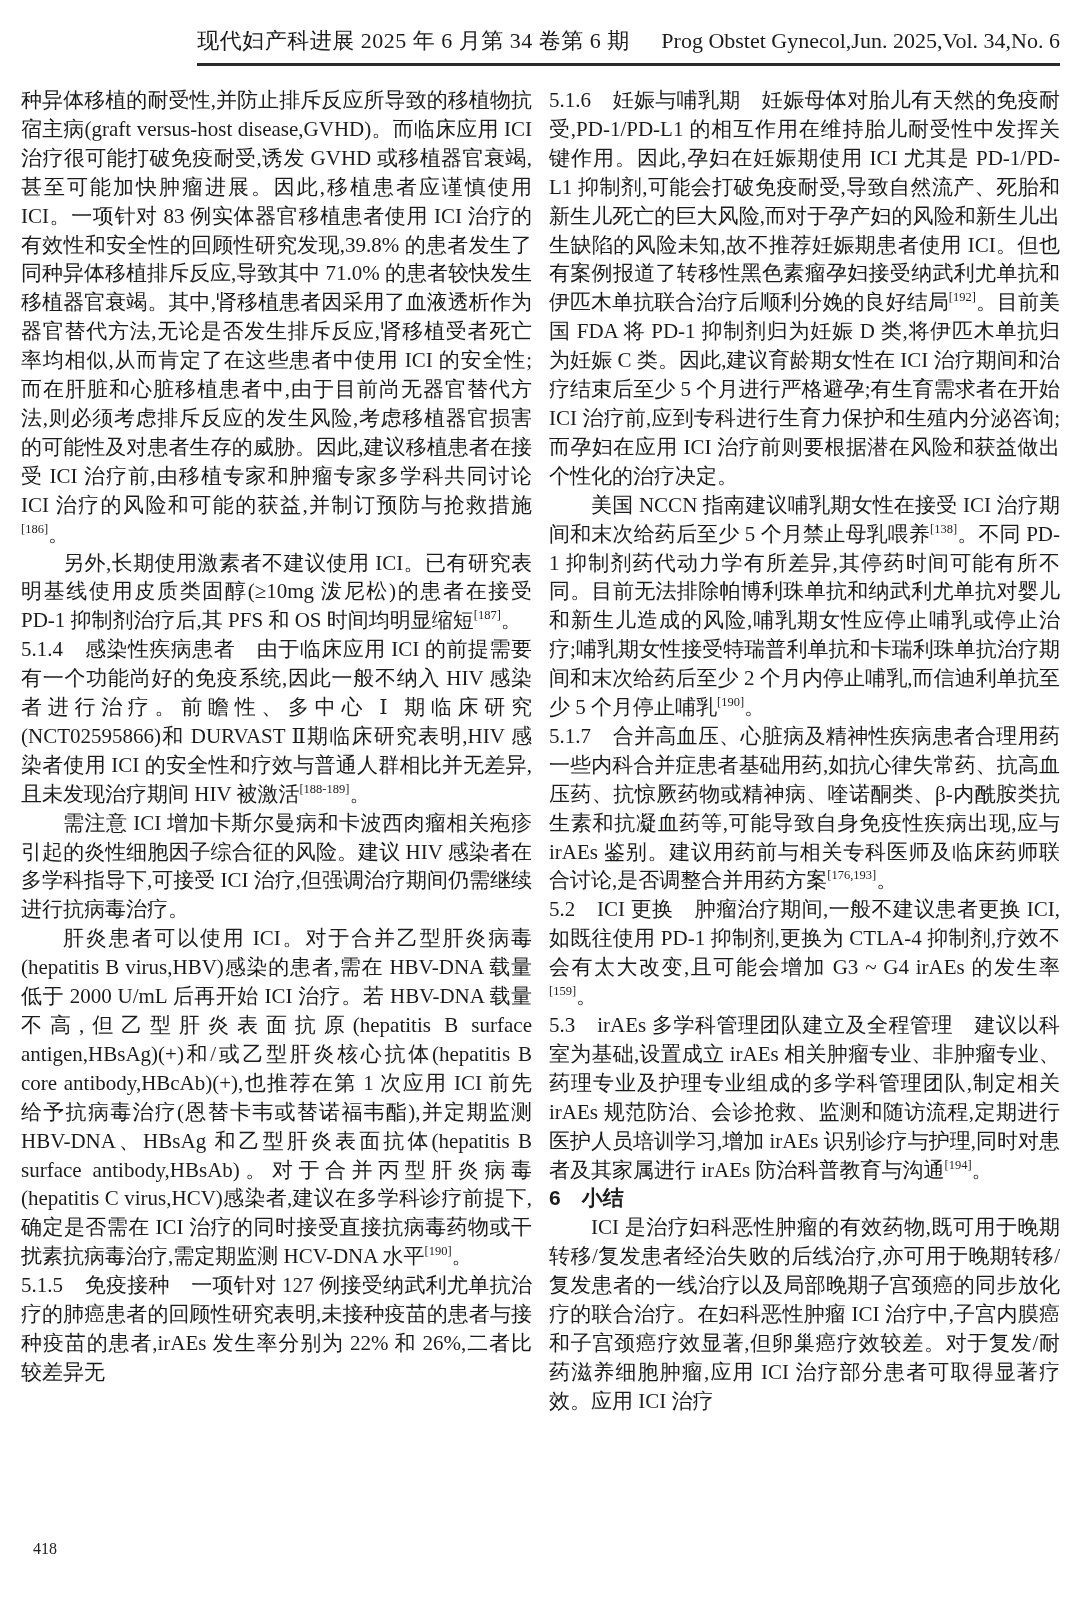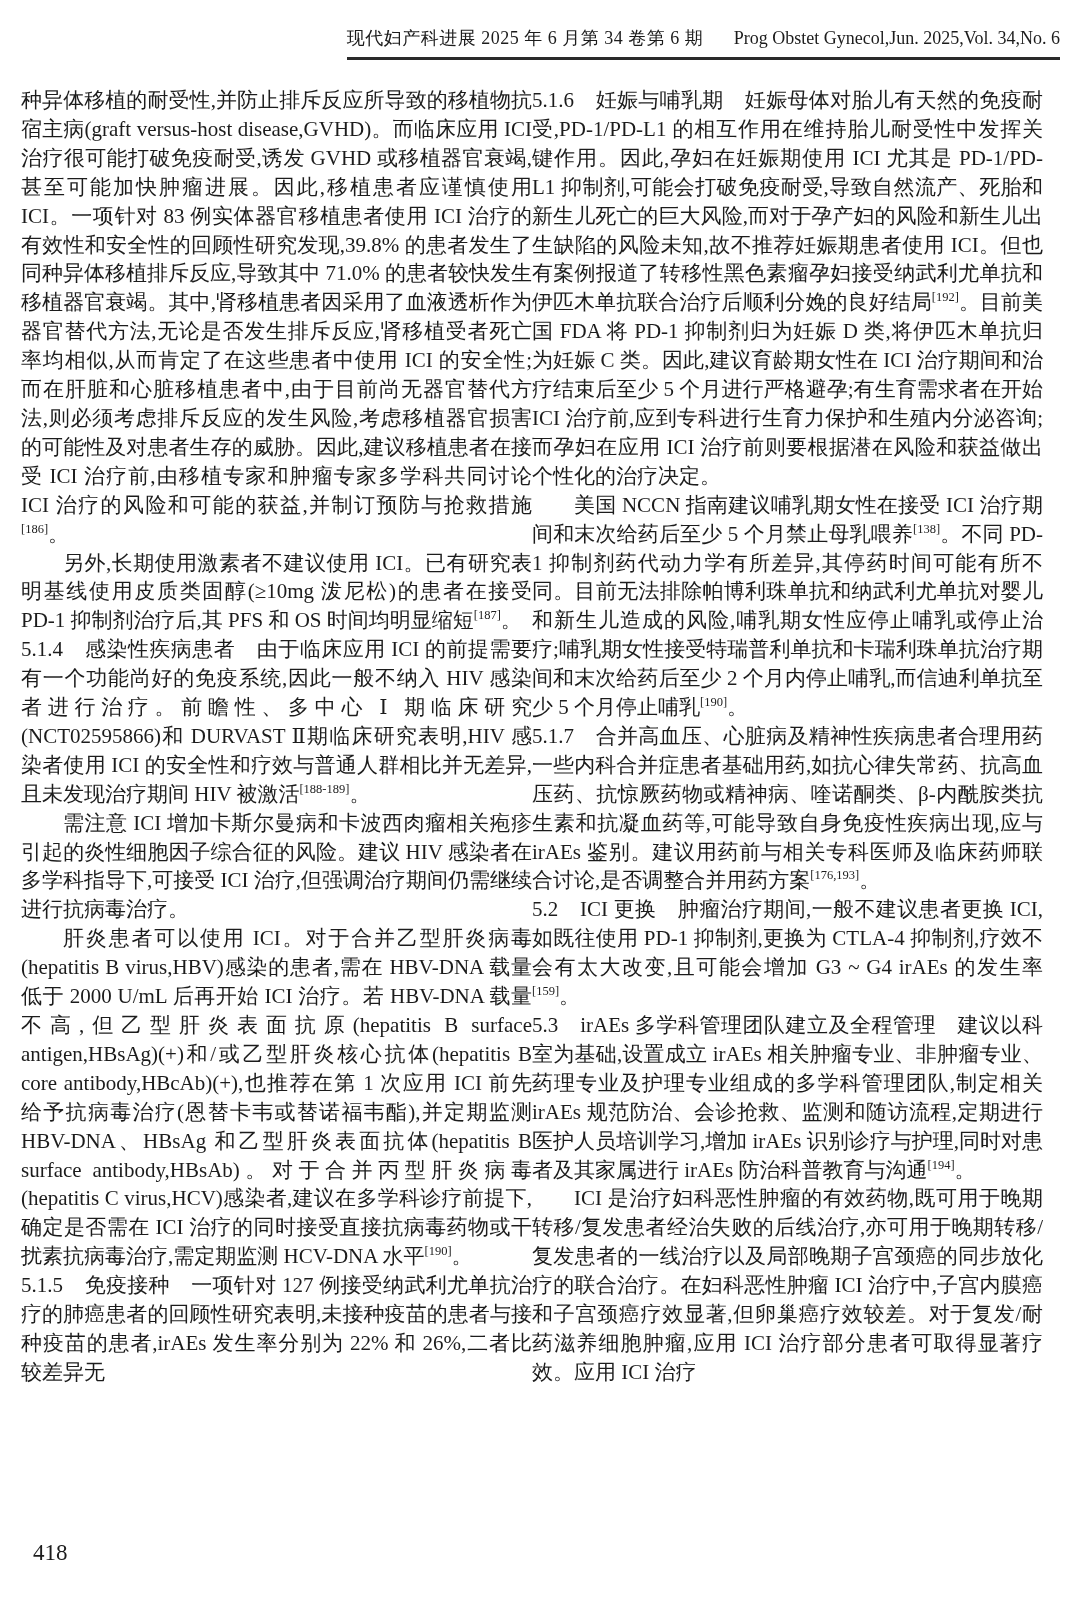--- a/index.html
+++ b/index.html
@@ -19,31 +19,32 @@
   
   .running-head {
     position: absolute;
     top: 26px; right: 20px;
     text-align: right;
   }
   .running-head-inner {
     display: inline-block;
     padding-bottom: 7px;
     border-bottom: 3px solid #2a2a2a;
-    font-size: 18px;
+    font-size: 22px;
     white-space: nowrap;
   }
   .running-head .cn { letter-spacing: 0.5px; }
   .running-head .en { margin-left: 26px; }
   
   .columns {
     position: absolute;
     top: 86px; left: 21px;
     width: 1040px;
     display: flex;
+    gap: 17px;
   }
   .col { width: 511px; }
   .col p {
     margin: 0;
     font-size: 21px;
     line-height: 28.9px;
     text-align: justify;
     text-justify: inter-ideograph;
   }
   .col p.indent { text-indent: 2em; }
@@ -54,21 +55,21 @@
   }
   sup.ref {
     font-size: 12.5px;
     line-height: 0;
     vertical-align: super;
     letter-spacing: 0;
   }
   .page-number {
     position: absolute;
     left: 33px; top: 1540px;
-    font-size: 23px;
+    font-size: 16px;
   }
 </style>
 </head>
 <body>
 
 <div class="page">
 
   <div class="running-head">
     <div class="running-head-inner">
       <span class="cn">现代妇产科进展 2025 年 6 月第 34 卷第 6 期</span>
@@ -84,19 +85,20 @@
         <p class="body indent">需注意 ICI 增加卡斯尔曼病和卡波西肉瘤相关疱疹引起的炎性细胞因子综合征的风险。建议 HIV 感染者在多学科指导下,可接受 ICI 治疗,但强调治疗期间仍需继续进行抗病毒治疗。</p>
         <p class="body indent">肝炎患者可以使用 ICI。对于合并乙型肝炎病毒(hepatitis B virus,HBV)感染的患者,需在 HBV-DNA 载量低于 2000 U/mL 后再开始 ICI 治疗。若 HBV-DNA 载量不高,但乙型肝炎表面抗原(hepatitis B surface antigen,HBsAg)(+)和/或乙型肝炎核心抗体(hepatitis B core antibody,HBcAb)(+),也推荐在第 1 次应用 ICI 前先给予抗病毒治疗(恩替卡韦或替诺福韦酯),并定期监测 HBV-DNA、HBsAg 和乙型肝炎表面抗体(hepatitis B surface antibody,HBsAb)。对于合并丙型肝炎病毒(hepatitis C virus,HCV)感染者,建议在多学科诊疗前提下,确定是否需在 ICI 治疗的同时接受直接抗病毒药物或干扰素抗病毒治疗,需定期监测 HCV-DNA 水平<sup class="ref">[190]</sup>。</p>
         <p class="body">5.1.5　免疫接种　一项针对 127 例接受纳武利尤单抗治疗的肺癌患者的回顾性研究表明,未接种疫苗的患者与接种疫苗的患者,irAEs 发生率分别为 22% 和 26%,二者比较差异无</p>
       </div>
     <div class="col" id="col-right">
         <p class="body">5.1.6　妊娠与哺乳期　妊娠母体对胎儿有天然的免疫耐受,PD-1/PD-L1 的相互作用在维持胎儿耐受性中发挥关键作用。因此,孕妇在妊娠期使用 ICI 尤其是 PD-1/PD-L1 抑制剂,可能会打破免疫耐受,导致自然流产、死胎和新生儿死亡的巨大风险,而对于孕产妇的风险和新生儿出生缺陷的风险未知,故不推荐妊娠期患者使用 ICI。但也有案例报道了转移性黑色素瘤孕妇接受纳武利尤单抗和伊匹木单抗联合治疗后顺利分娩的良好结局<sup class="ref">[192]</sup>。目前美国 FDA 将 PD-1 抑制剂归为妊娠 D 类,将伊匹木单抗归为妊娠 C 类。因此,建议育龄期女性在 ICI 治疗期间和治疗结束后至少 5 个月进行严格避孕;有生育需求者在开始 ICI 治疗前,应到专科进行生育力保护和生殖内分泌咨询;而孕妇在应用 ICI 治疗前则要根据潜在风险和获益做出个性化的治疗决定。</p>
         <p class="body indent">美国 NCCN 指南建议哺乳期女性在接受 ICI 治疗期间和末次给药后至少 5 个月禁止母乳喂养<sup class="ref">[138]</sup>。不同 PD-1 抑制剂药代动力学有所差异,其停药时间可能有所不同。目前无法排除帕博利珠单抗和纳武利尤单抗对婴儿和新生儿造成的风险,哺乳期女性应停止哺乳或停止治疗;哺乳期女性接受特瑞普利单抗和卡瑞利珠单抗治疗期间和末次给药后至少 2 个月内停止哺乳,而信迪利单抗至少 5 个月停止哺乳<sup class="ref">[190]</sup>。</p>
         <p class="body">5.1.7　合并高血压、心脏病及精神性疾病患者合理用药　一些内科合并症患者基础用药,如抗心律失常药、抗高血压药、抗惊厥药物或精神病、喹诺酮类、β-内酰胺类抗生素和抗凝血药等,可能导致自身免疫性疾病出现,应与 irAEs 鉴别。建议用药前与相关专科医师及临床药师联合讨论,是否调整合并用药方案<sup class="ref">[176,193]</sup>。</p>
         <p class="body">5.2　ICI 更换　肿瘤治疗期间,一般不建议患者更换 ICI,如既往使用 PD-1 抑制剂,更换为 CTLA-4 抑制剂,疗效不会有太大改变,且可能会增加 G3 ~ G4 irAEs 的发生率<sup class="ref">[159]</sup>。</p>
         <p class="body">5.3　irAEs 多学科管理团队建立及全程管理　建议以科室为基础,设置成立 irAEs 相关肿瘤专业、非肿瘤专业、药理专业及护理专业组成的多学科管理团队,制定相关 irAEs 规范防治、会诊抢救、监测和随访流程,定期进行医护人员培训学习,增加 irAEs 识别诊疗与护理,同时对患者及其家属进行 irAEs 防治科普教育与沟通<sup class="ref">[194]</sup>。</p>
+        <p class="sec-heading">6　小结</p>
         <p class="body indent">ICI 是治疗妇科恶性肿瘤的有效药物,既可用于晚期转移/复发患者经治失败的后线治疗,亦可用于晚期转移/复发患者的一线治疗以及局部晚期子宫颈癌的同步放化疗的联合治疗。在妇科恶性肿瘤 ICI 治疗中,子宫内膜癌和子宫颈癌疗效显著,但卵巢癌疗效较差。对于复发/耐药滋养细胞肿瘤,应用 ICI 治疗部分患者可取得显著疗效。应用 ICI 治疗</p>
       </div>
   </div>
 
   <div class="page-number">418</div>
 
 </div>
 
 </body></html>

